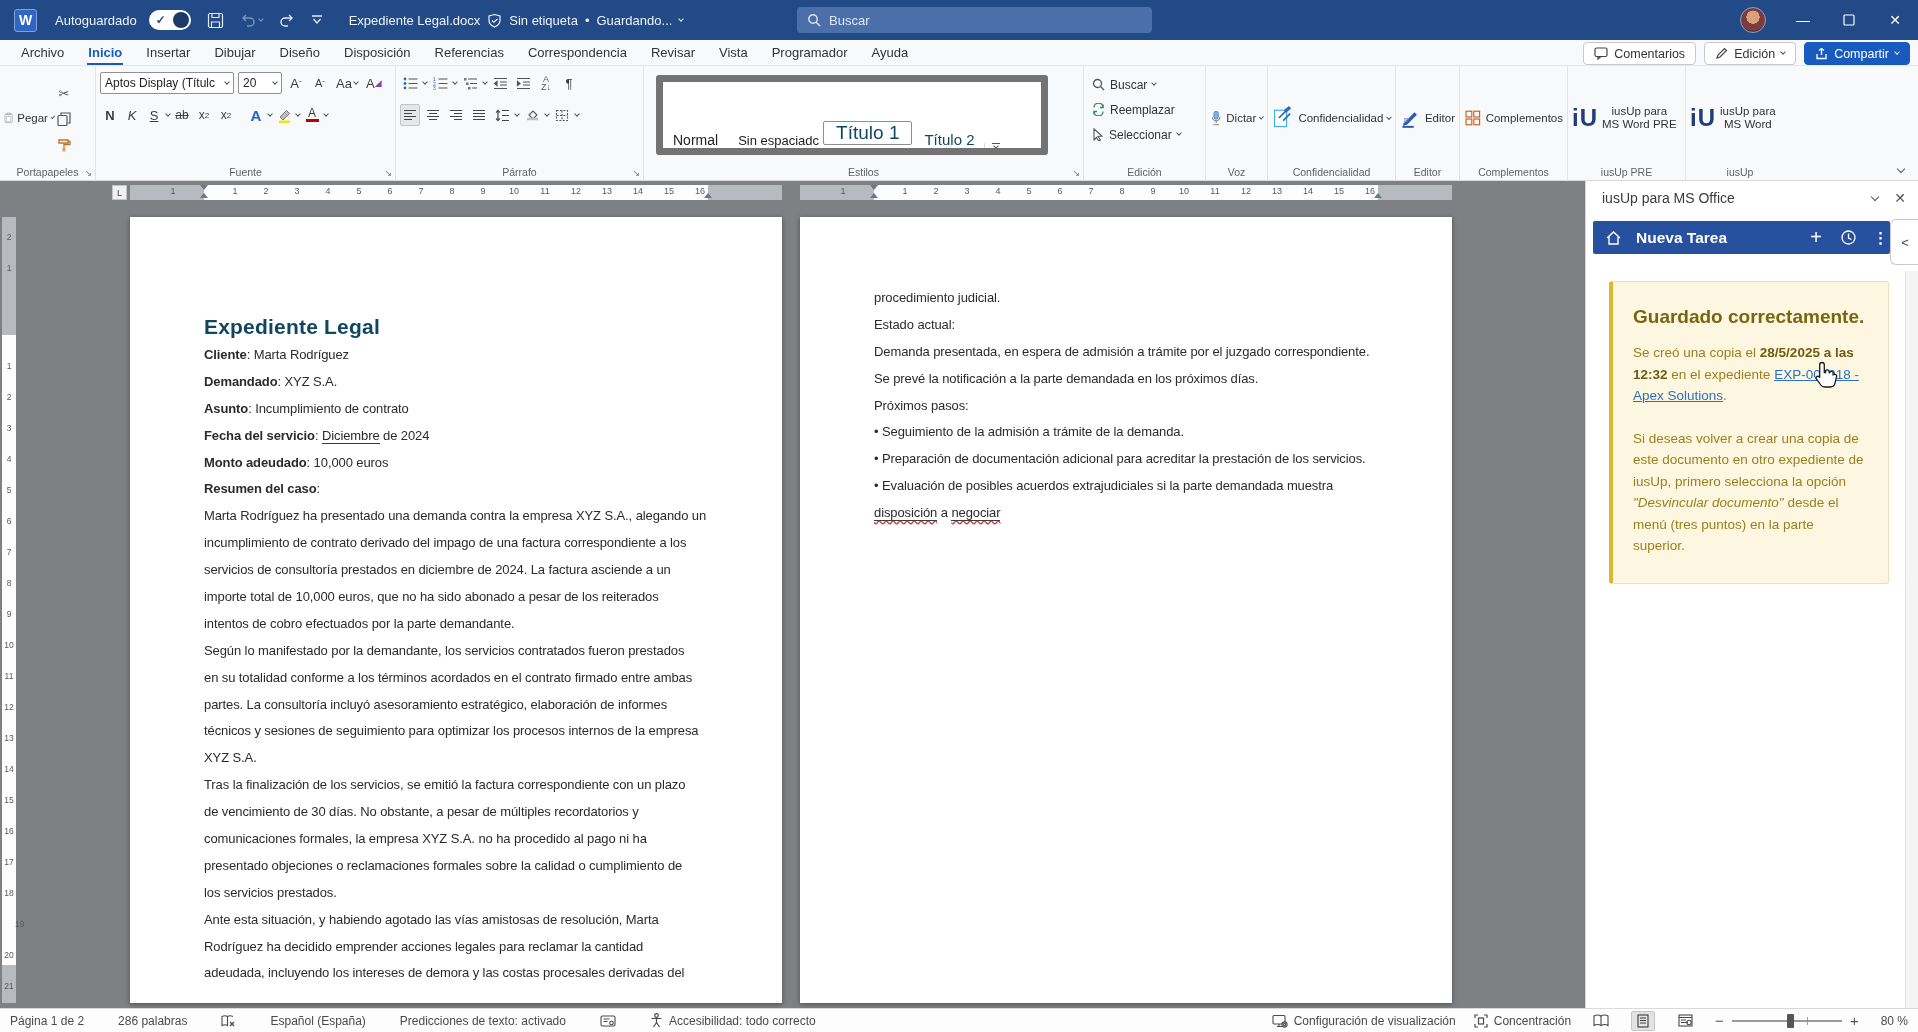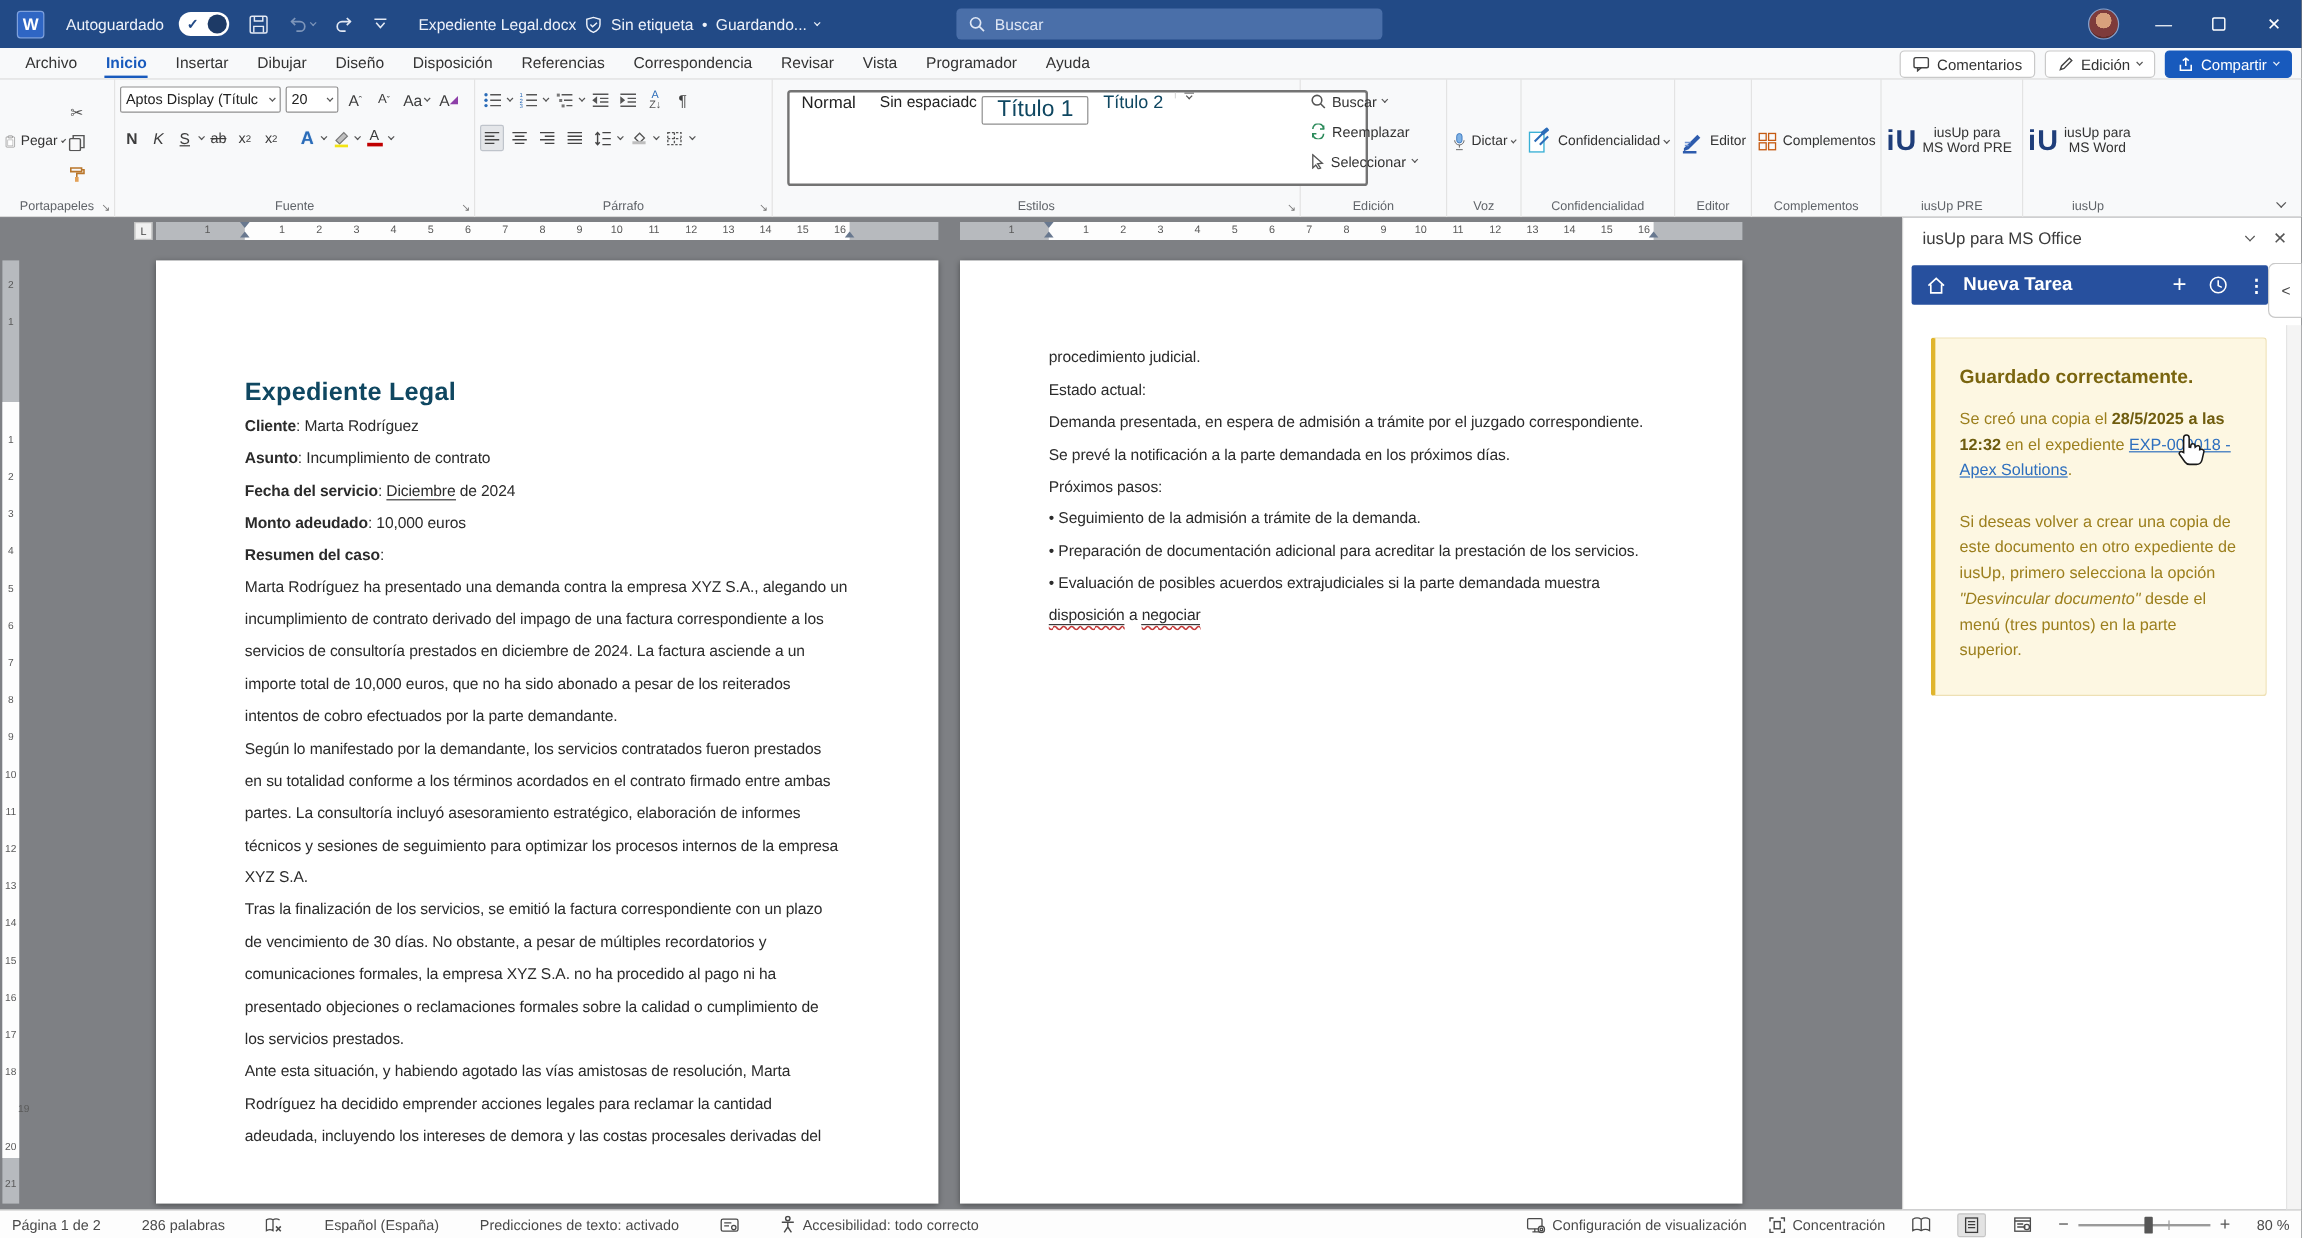--- a/index.html
+++ b/index.html
@@ -35,21 +35,21 @@
 
 .ribbon{position:absolute;left:0;top:66px;width:1918px;height:115px;background:#f8f9fa;display:flex;border-bottom:1px solid #d9d9d9}
 .grp{position:relative;height:115px;border-right:1px solid #e3e3e3;padding:6px 4px 18px;flex:none}
 .grp-label{position:absolute;bottom:3px;left:0;right:0;text-align:center;font-size:10.5px;color:#5f6368;white-space:nowrap}
 .launch{position:absolute;bottom:3px;right:3px;font-size:9px;color:#777}
 .bigbtn{display:flex;flex-direction:row;align-items:center;justify-content:flex-start;gap:4px;padding-top:4px;height:88px;color:#333;font-size:11.5px;text-align:center;line-height:13px}
 .row{display:flex;align-items:center}
 .sbtn{height:22px;min-width:20px;display:flex;align-items:center;justify-content:center;color:#3d3d3d;font-size:13px;padding:0 2px}
 .sbtn.sel{background:#e4e6e9;border:1px solid #bfc4cb;border-radius:2px}
 .combo{height:22px;border:1px solid #909090;background:#fff;border-radius:2px;display:flex;align-items:center;font-size:12px;color:#222;padding:0 4px;justify-content:space-between}
-.stylebox{width:484px;height:80px;border:2px solid #737373;background:#fff;border-radius:3px;display:flex;align-items:flex-start;overflow:hidden}
+.stylebox{width:392px;height:80px;border:7px solid #737373;background:#fff;border-radius:3px;display:flex;align-items:flex-end;overflow:hidden}
 .styleitem{display:flex;align-items:center;justify-content:center;padding:0 10px;white-space:nowrap;color:#222}
 .styleitem.h{color:#0f4761}
 .stylesel{border:1.5px solid #8e8e8e;border-radius:2px;margin:3px 2px;display:flex;align-items:center;justify-content:center;padding:0 12px}
 .stylemore{width:22px;border-left:1px solid #d9d9d9;display:flex;flex-direction:column;align-items:center;justify-content:center;gap:3px;color:#555}
 .minirow{display:flex;align-items:center;gap:5px;height:25px;font-size:12px;color:#333;padding:0 4px;white-space:nowrap}
 .ribchev{position:absolute;right:14px;bottom:8px;color:#555}
 
 .canvas{position:absolute;left:0;top:181px;width:1918px;height:827px;background:#7e8084;overflow:hidden}
 .hruler{position:absolute;top:4px;height:15px;background:#b7babe;overflow:hidden}
 .hruler .white{position:absolute;top:0;bottom:0;background:#fdfdfd}
@@ -68,21 +68,21 @@
 .i{font-style:italic}
 .lnk{color:#2e6fbe;text-decoration:underline;cursor:pointer}
 
 .panel{position:absolute;left:1585px;top:0;width:333px;height:827px;background:#fff;border-left:1px solid #d4d4d4}
 .panel-head{height:34px;display:flex;align-items:center;padding:0 12px 0 16px;color:#3b3b3b;font-size:14px}
 .panel-head .sp{flex:1}
 .bluebar{position:absolute;left:7px;top:40px;width:297px;height:33px;background:#27509e;border-radius:2px;display:flex;align-items:center;color:#fff;overflow:hidden}
 .bluebar .title{font-size:15.5px;font-weight:600;margin-left:14px;flex:1}
 .collapsetab{position:absolute;left:304px;top:38px;width:29px;height:46px;background:#fff;border:1px solid #c9c9c9;border-right:none;border-radius:6px 0 0 6px;display:flex;align-items:center;justify-content:center;color:#444;font-size:13px}
 .card{position:absolute;left:23px;top:100px;width:280px;background:#fdf7e2;border:1px solid #eee0b4;border-left:4px solid #e0b52e;border-radius:3px;padding:24px 20px 26px}
-.card h3{font-size:16px;color:#7a650f}
+.card h3{font-size:19px;color:#7a650f}
 .card p{margin-top:14px;font-size:13.5px;line-height:21.5px;color:#9c7f1d}
 .card p:last-child{margin-top:21px}
 .card .b{font-weight:bold;color:#6f5c0e}
 .panel-scroll{position:absolute;right:0;top:90px;bottom:0;width:13px;background:#f4f4f4;border-left:1px solid #e4e4e4}
 .cursor{position:absolute;left:1813px;top:360px;z-index:60}
 
 .statusbar{position:absolute;left:0;top:1008px;width:1918px;height:24px;background:#fdfdfd;border-top:1px solid #d9d9d9;display:flex;align-items:center;color:#4a4a4a;font-size:12px}
 .sb-item{display:flex;align-items:center;gap:6px;margin-left:34px;white-space:nowrap}
 .sb-item:first-child{margin-left:10px}
 .sb-right{position:absolute;right:10px;display:flex;align-items:center;gap:18px}
@@ -581,20 +581,21 @@
   <div class="mk" style="left:200px;top:12px;border-left:4px solid transparent;border-right:4px solid transparent;border-bottom:5px solid #68788f"></div>
   <div class="mk" style="left:704px;top:12px;border-left:4px solid transparent;border-right:4px solid transparent;border-bottom:5px solid #68788f"></div>
   <div class="mk" style="left:870px;top:4px;border-left:4px solid transparent;border-right:4px solid transparent;border-top:5px solid #68788f"></div>
   <div class="mk" style="left:870px;top:12px;border-left:4px solid transparent;border-right:4px solid transparent;border-bottom:5px solid #68788f"></div>
   <div class="mk" style="left:1374px;top:12px;border-left:4px solid transparent;border-right:4px solid transparent;border-bottom:5px solid #68788f"></div>
 
   <div class="page" style="left:130px;padding:95px 74px 0">
     <div class="doc-title">Expediente Legal</div>
     <div>
         <div class="ln"><span class="b">Cliente</span><span>: Marta Rodríguez</span></div>
+        <div class="ln"><span class="b">Demandado</span><span>: XYZ S.A.</span></div>
         <div class="ln"><span class="b">Asunto</span><span>: Incumplimiento de contrato</span></div>
         <div class="ln"><span class="b">Fecha del servicio</span><span>: </span><span class="u">Diciembre</span><span> de 2024</span></div>
         <div class="ln"><span class="b">Monto adeudado</span><span>: 10,000 euros</span></div>
         <div class="ln"><span class="b">Resumen del caso</span><span>:</span></div>
         <div class="ln">Marta Rodríguez ha presentado una demanda contra la empresa XYZ S.A., alegando un</div>
         <div class="ln">incumplimiento de contrato derivado del impago de una factura correspondiente a los</div>
         <div class="ln">servicios de consultoría prestados en diciembre de 2024. La factura asciende a un</div>
         <div class="ln">importe total de 10,000 euros, que no ha sido abonado a pesar de los reiterados</div>
         <div class="ln">intentos de cobro efectuados por la parte demandante.</div>
         <div class="ln">Según lo manifestado por la demandante, los servicios contratados fueron prestados</div>

